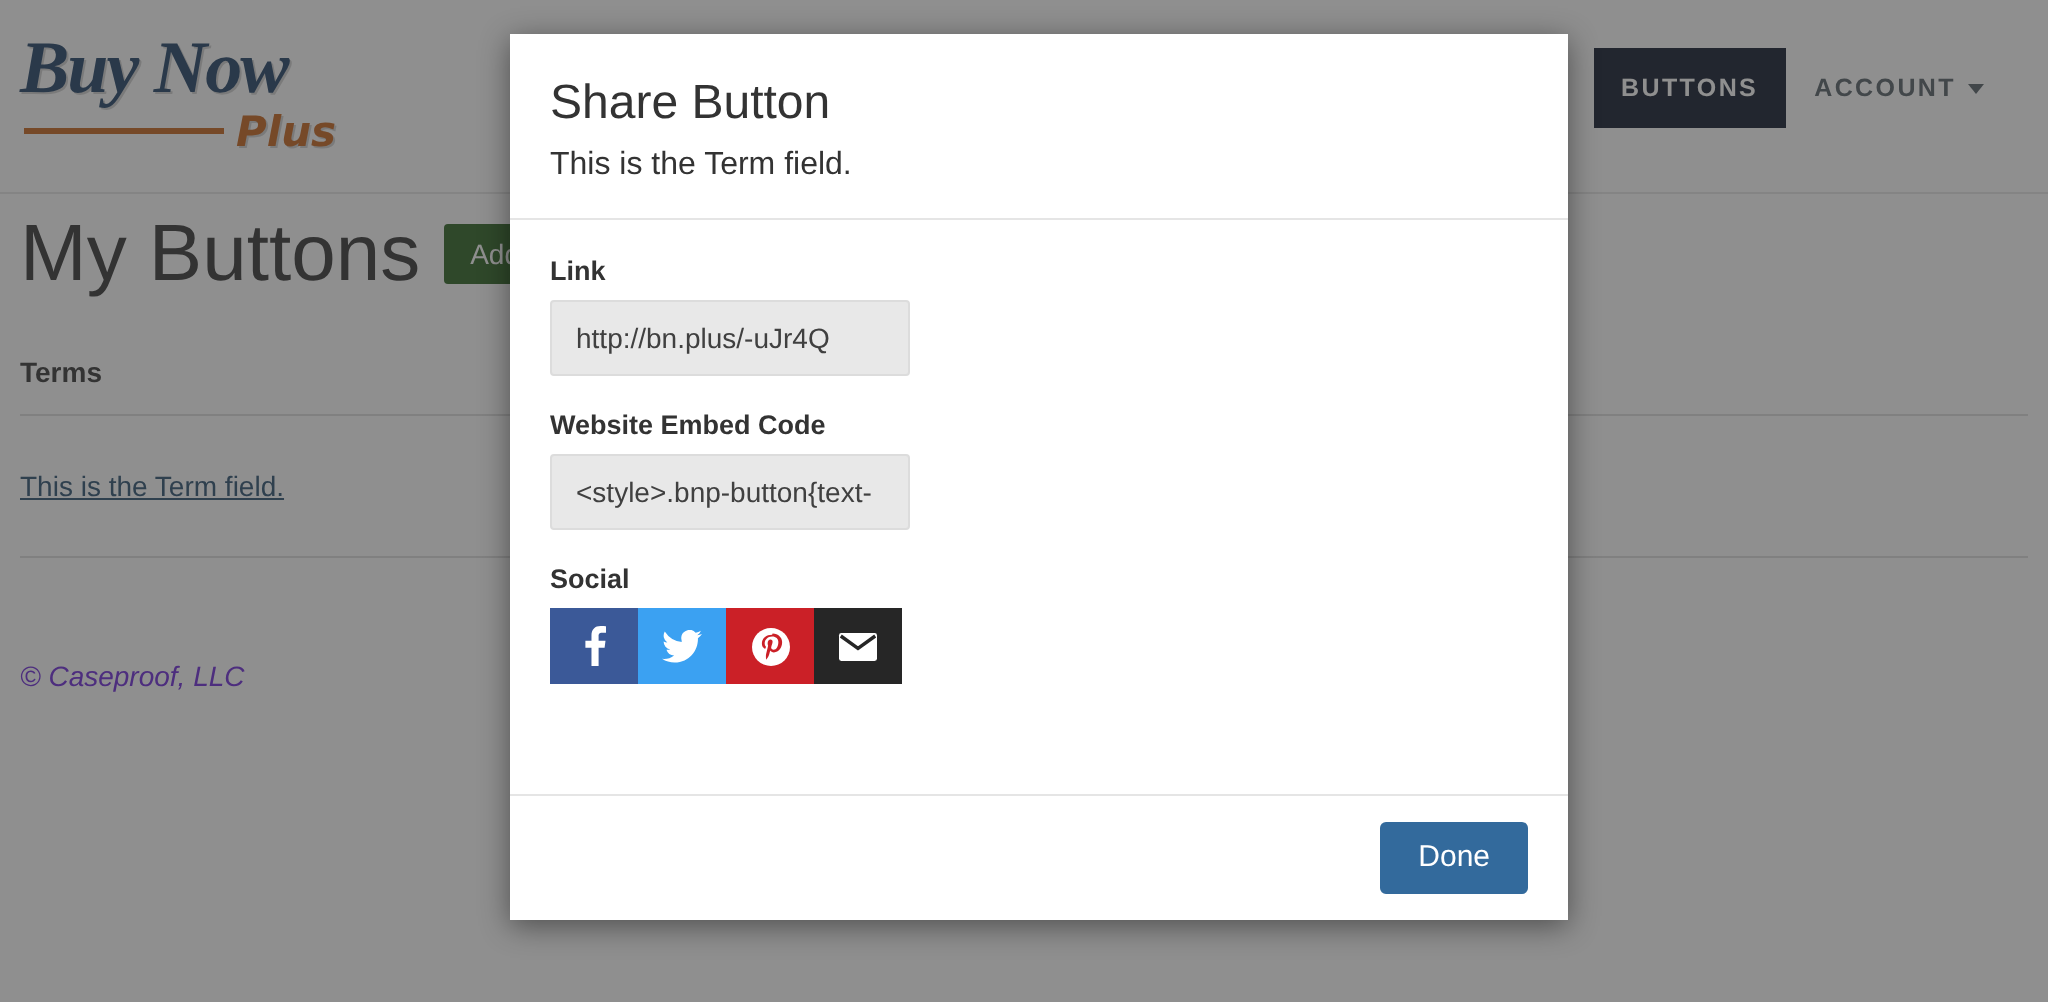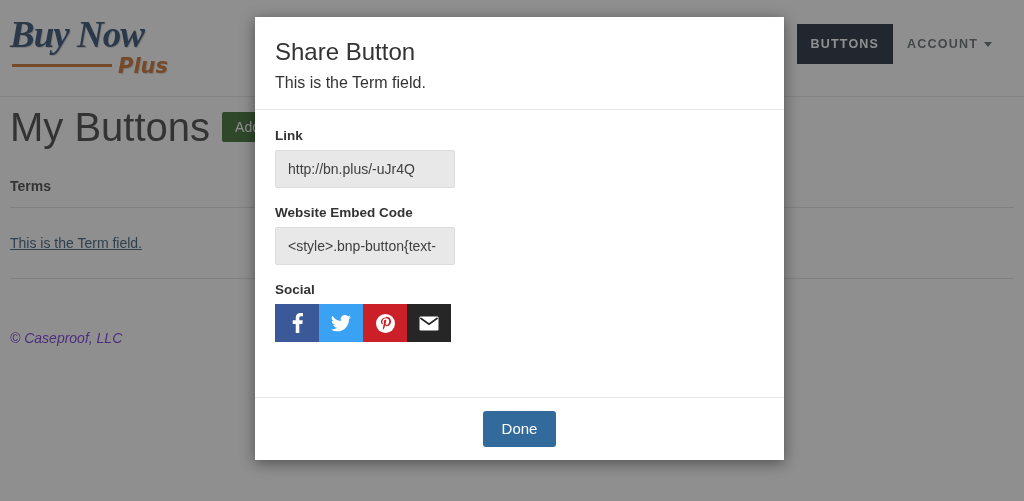--- a/index.html
+++ b/index.html
@@ -251,21 +251,21 @@
     justify-content: center;
     cursor: pointer;
     padding: 0;
   }
   .social-btn svg { display: block; }
 
   .modal-footer {
     flex: 0 0 auto;
     padding: 13px 20px;
     display: flex;
-    justify-content: center;
+    justify-content: flex-end;
   }
   .btn-done {
     background: #336a9c;
     color: #ffffff;
     border: none;
     border-radius: 3px;
     font-size: 15px;
     padding: 9px 19px;
     cursor: pointer;
     line-height: 18px;

